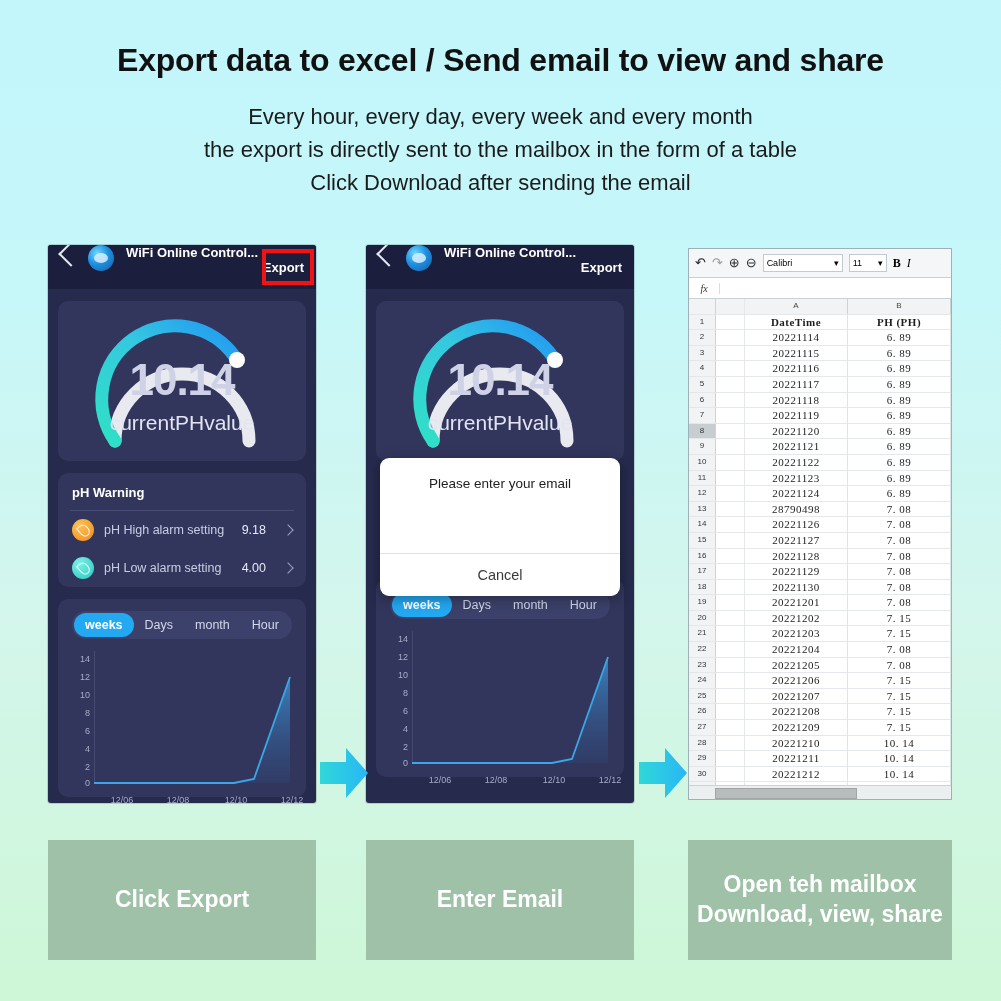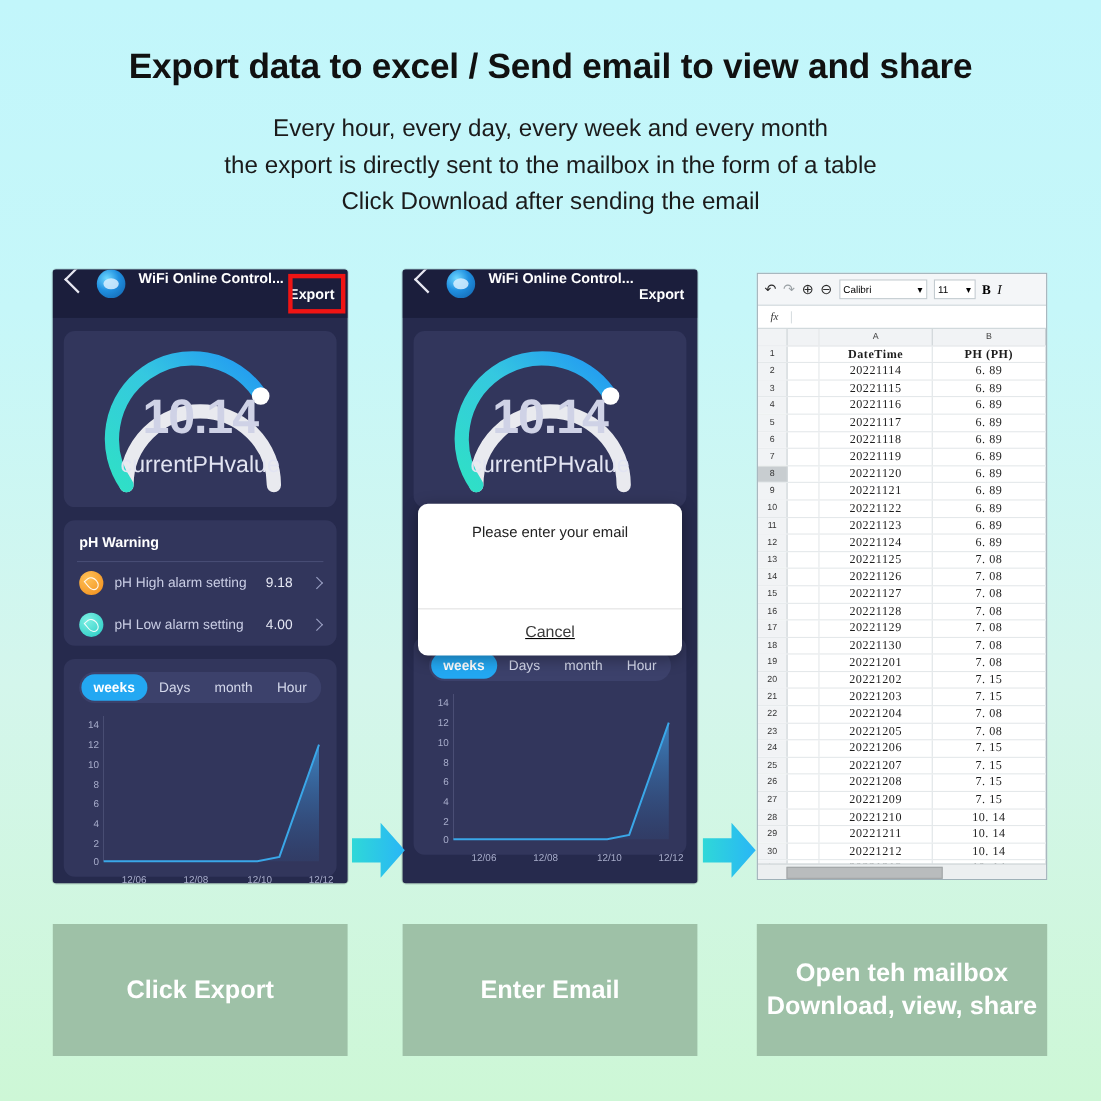--- a/index.html
+++ b/index.html
@@ -121,21 +121,21 @@
 
   
   .dialog {
     position:absolute; left:14px; right:14px; top:213px;
     background:#fff; border-radius:9px; overflow:hidden;
     box-shadow:0 3px 14px rgba(0,0,0,.35);
   }
   .dlg-title { text-align:center; font-size:13.5px; color:#222; padding:18px 0 0; }
   .dlg-body { height:62px; }
   .dlg-sep { height:1px; background:#e2e2e2; }
-  .dlg-actions { display:flex; height:42px;text-decoration:underline; }
+  .dlg-actions { display:flex; height:42px; }
   .dlg-btn {
     flex:1; display:flex; align-items:center; justify-content:center;
     font-size:14.5px; color:#3a3a3a;
   }
   .dlg-btn.save { color:#bdbdbd; border-left:1px solid #e2e2e2; }
 
   
   .arrow { position:absolute; top:497px; width:52px; height:62px; }
   .arrow.a1 { left:318px; }
   .arrow.a2 { left:637px; }
@@ -485,21 +485,21 @@
         </div>
         <div class="grow">
           <div class="gnum">12</div>
           <div class="gspacer"></div>
           <div class="gcell">20221124</div>
           <div class="gcell">6. 89</div>
         </div>
         <div class="grow">
           <div class="gnum">13</div>
           <div class="gspacer"></div>
-          <div class="gcell">20221125</div>
+          <div class="gcell">28790498</div>
           <div class="gcell">7. 08</div>
         </div>
         <div class="grow">
           <div class="gnum">14</div>
           <div class="gspacer"></div>
           <div class="gcell">20221126</div>
           <div class="gcell">7. 08</div>
         </div>
         <div class="grow">
           <div class="gnum">15</div>

